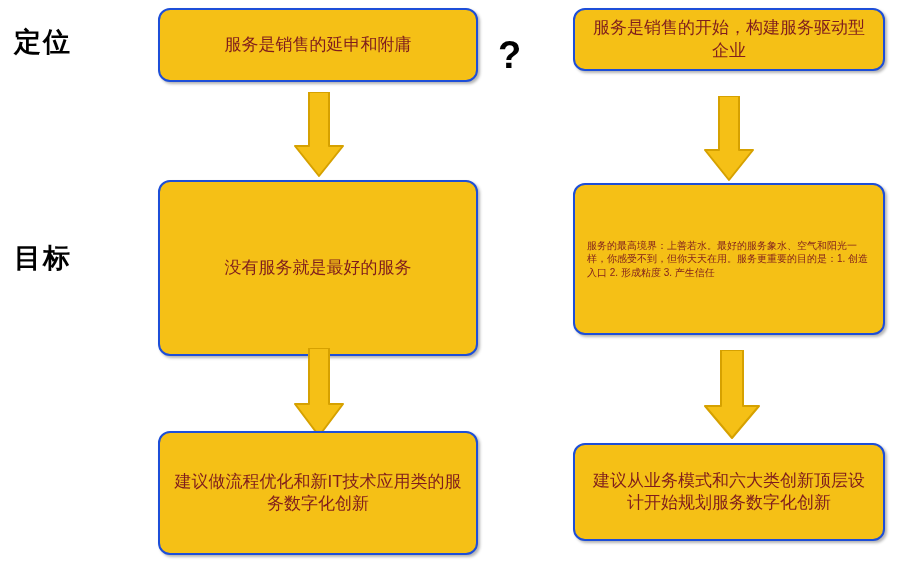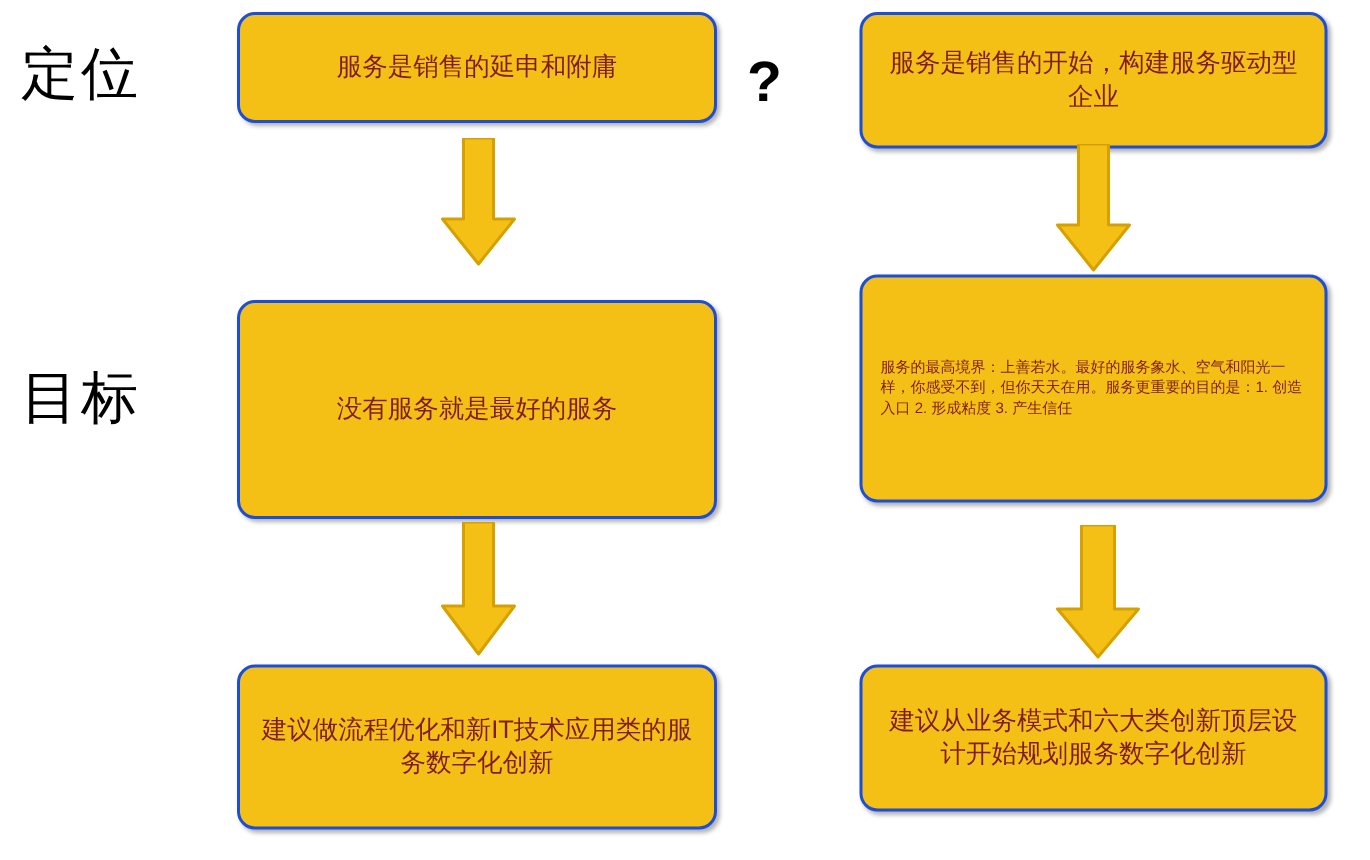--- a/index.html
+++ b/index.html
@@ -13,22 +13,22 @@
     font-family: "Liberation Sans", sans-serif;
     overflow: hidden;
   }
   #canvas {
     position: relative;
     width: 913px;
     height: 573px;
   }
   .row-label {
     position: absolute;
-    font-weight: normal;
-    font-size: 38px;
+    font-weight: bold;
+    font-size: 27px;
     color: #000000;
     letter-spacing: 2px;
     white-space: nowrap;
   }
   .qmark {
     position: absolute;
     font-weight: bold;
     font-size: 38px;
     color: #000000;
   }
@@ -76,31 +76,31 @@
   <div class="qmark" style="left:498px; top:34px;">?</div>
 
   <div class="box small-text" style="left:158px; top:8px; width:320px; height:74px;">服务是销售的延申和附庸</div>
 
   <div class="arrow" style="left:293px; top:92px;">
     <svg width="52" height="86" viewBox="0 0 52 86">
       <polygon points="16,0 36,0 36,54 50,54 26,84 2,54 16,54" fill="#F5C016" stroke="#D6A100" stroke-width="2" stroke-linejoin="round"></polygon>
     </svg>
   </div>
 
-  <div class="box small-text" style="left:158px; top:180px; width:320px; height:146px;margin-top:20px;">没有服务就是最好的服务</div>
+  <div class="box small-text" style="left:158px; top:180px; width:320px; height:176px;">没有服务就是最好的服务</div>
 
   <div class="arrow" style="left:293px; top:348px;">
     <svg width="52" height="90" viewBox="0 0 52 90">
       <polygon points="16,0 36,0 36,56 50,56 26,88 2,56 16,56" fill="#F5C016" stroke="#D6A100" stroke-width="2" stroke-linejoin="round"></polygon>
     </svg>
   </div>
 
-  <div class="box small-text" style="left:158px; top:443px; width:320px; height:110px;">建议做流程优化和新IT技术应用类的服务数字化创新</div>
+  <div class="box small-text" style="left:158px; top:431px; width:320px; height:124px;">建议做流程优化和新IT技术应用类的服务数字化创新</div>
 
-  <div class="box small-text" style="left:573px; top:8px; width:312px; height:91px;">服务是销售的开始，构建服务驱动型企业</div>
+  <div class="box small-text" style="left:573px; top:8px; width:312px; height:63px;">服务是销售的开始，构建服务驱动型企业</div>
 
   <div class="arrow" style="left:703px; top:96px;">
     <svg width="52" height="86" viewBox="0 0 52 86">
       <polygon points="16,0 36,0 36,54 50,54 26,84 2,54 16,54" fill="#F5C016" stroke="#D6A100" stroke-width="2" stroke-linejoin="round"></polygon>
     </svg>
   </div>
 
   <div class="box body-text" style="left:573px; top:183px; width:312px; height:152px; padding:8px 12px;">服务的最高境界：上善若水。最好的服务象水、空气和阳光一样，你感受不到，但你天天在用。服务更重要的目的是：1. 创造入口  2. 形成粘度  3. 产生信任</div>
 
   <div class="arrow" style="left:703px; top:350px;">

